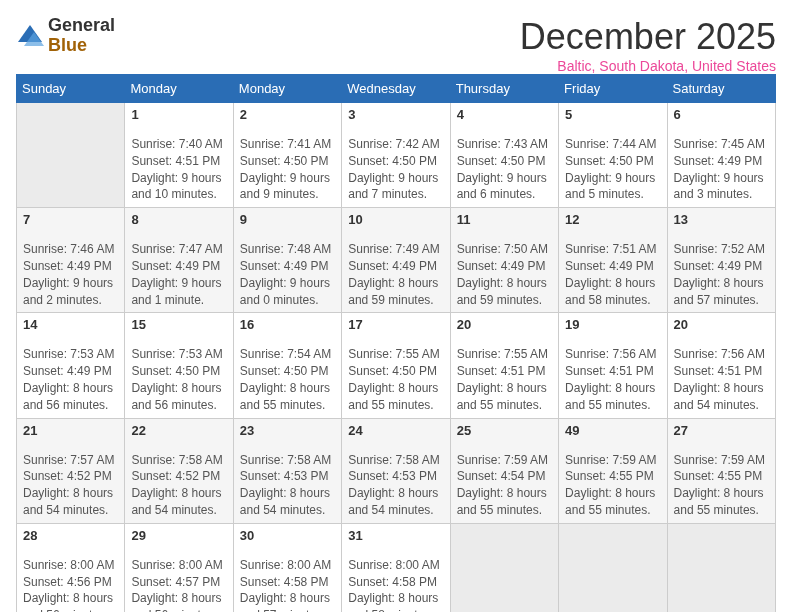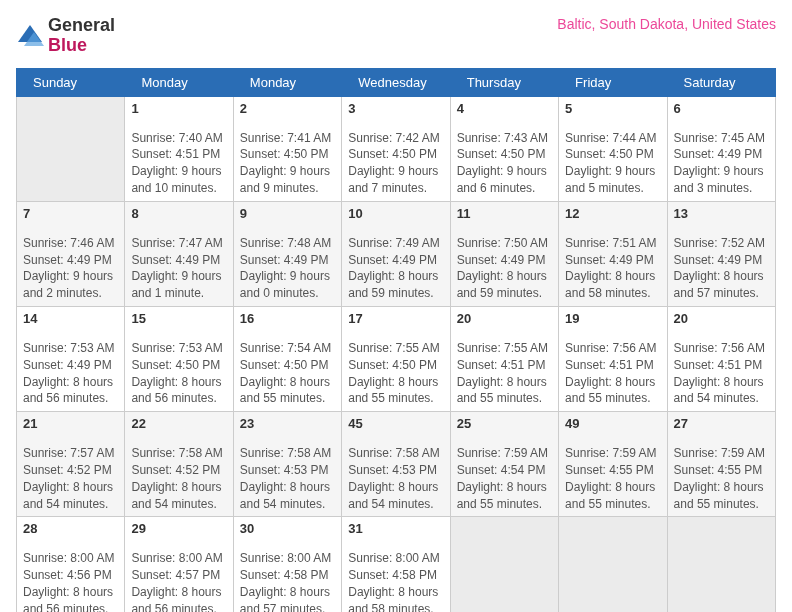--- a/index.html
+++ b/index.html
@@ -7,34 +7,34 @@
       font-family: Arial, sans-serif;
       background: #fff;
       width: 792px;
       min-height: 612px;
       padding: 16px;
     }
     .header {
       display: flex;
       justify-content: space-between;
       align-items: flex-start;
-      margin-bottom: 12px;
+      margin-bottom: 0;
     }
     .logo {
       display: flex;
       align-items: center;
       gap: 4px;
     }
     .logo-text {
       font-size: 18px;
       font-weight: bold;
       line-height: 1.1;
     }
     .logo-general { color: #333; }
-    .logo-blue { color: #be185d; }
+    .logo-blue { color: #a16207; }
     .logo-icon {
       width: 28px;
       height: 28px;
     }
     .title-block {
       text-align: right;
     }
     .month-title {
       font-size: 36px;
       font-weight: normal;
@@ -46,21 +46,21 @@
     }
     table {
       width: 100%;
       border-collapse: collapse;
       font-size: 11px;
     }
     thead tr th {
       background-color: #2a6db5;
       color: #fff;
       text-align: left;
-      padding: 6px 16px;
+      padding: 6px 5px;
       font-size: 13px;
       font-weight: normal;
       border: 1px solid #2a6db5;
     }
     tbody tr td {
       border: 1px solid #ccc;
       vertical-align: top;
       padding: 4px 6px;
       height: 80px;
       width: 108px;
@@ -93,20 +93,21 @@
     <svg class="logo-icon" viewBox="0 0 28 28">
       <polygon points="14,3 26,20 2,20" fill="#2a6db5"></polygon>
       <polygon points="18,10 28,24 8,24" fill="#5ba3e0" opacity="0.7"></polygon>
     </svg>
     <div class="logo-text">
       <span class="logo-general">General</span><br>
       <span class="logo-blue">Blue</span>
     </div>
   </div>
   <div class="title-block">
+    <div class="month-title">December 2025</div>
     <div class="location">Baltic, South Dakota, United States</div>
   </div>
 </div>
 
 <table>
   <thead>
     <tr>
       <th>Sunday</th>
       <th>Monday</th>
       <th>Monday</th>
@@ -211,21 +212,21 @@
         </td>
         <td>
           <span class="day-num">22</span>
           <div class="cell-info">Sunrise: 7:58 AM<br>Sunset: 4:52 PM<br>Daylight: 8 hours and 54 minutes.</div>
         </td>
         <td>
           <span class="day-num">23</span>
           <div class="cell-info">Sunrise: 7:58 AM<br>Sunset: 4:53 PM<br>Daylight: 8 hours and 54 minutes.</div>
         </td>
         <td>
-          <span class="day-num">45</span>
+          <span class="day-num">24</span>
           <div class="cell-info">Sunrise: 7:58 AM<br>Sunset: 4:53 PM<br>Daylight: 8 hours and 54 minutes.</div>
         </td>
         <td>
           <span class="day-num">25</span>
           <div class="cell-info">Sunrise: 7:59 AM<br>Sunset: 4:54 PM<br>Daylight: 8 hours and 55 minutes.</div>
         </td>
         <td>
           <span class="day-num">49</span>
           <div class="cell-info">Sunrise: 7:59 AM<br>Sunset: 4:55 PM<br>Daylight: 8 hours and 55 minutes.</div>
         </td>

